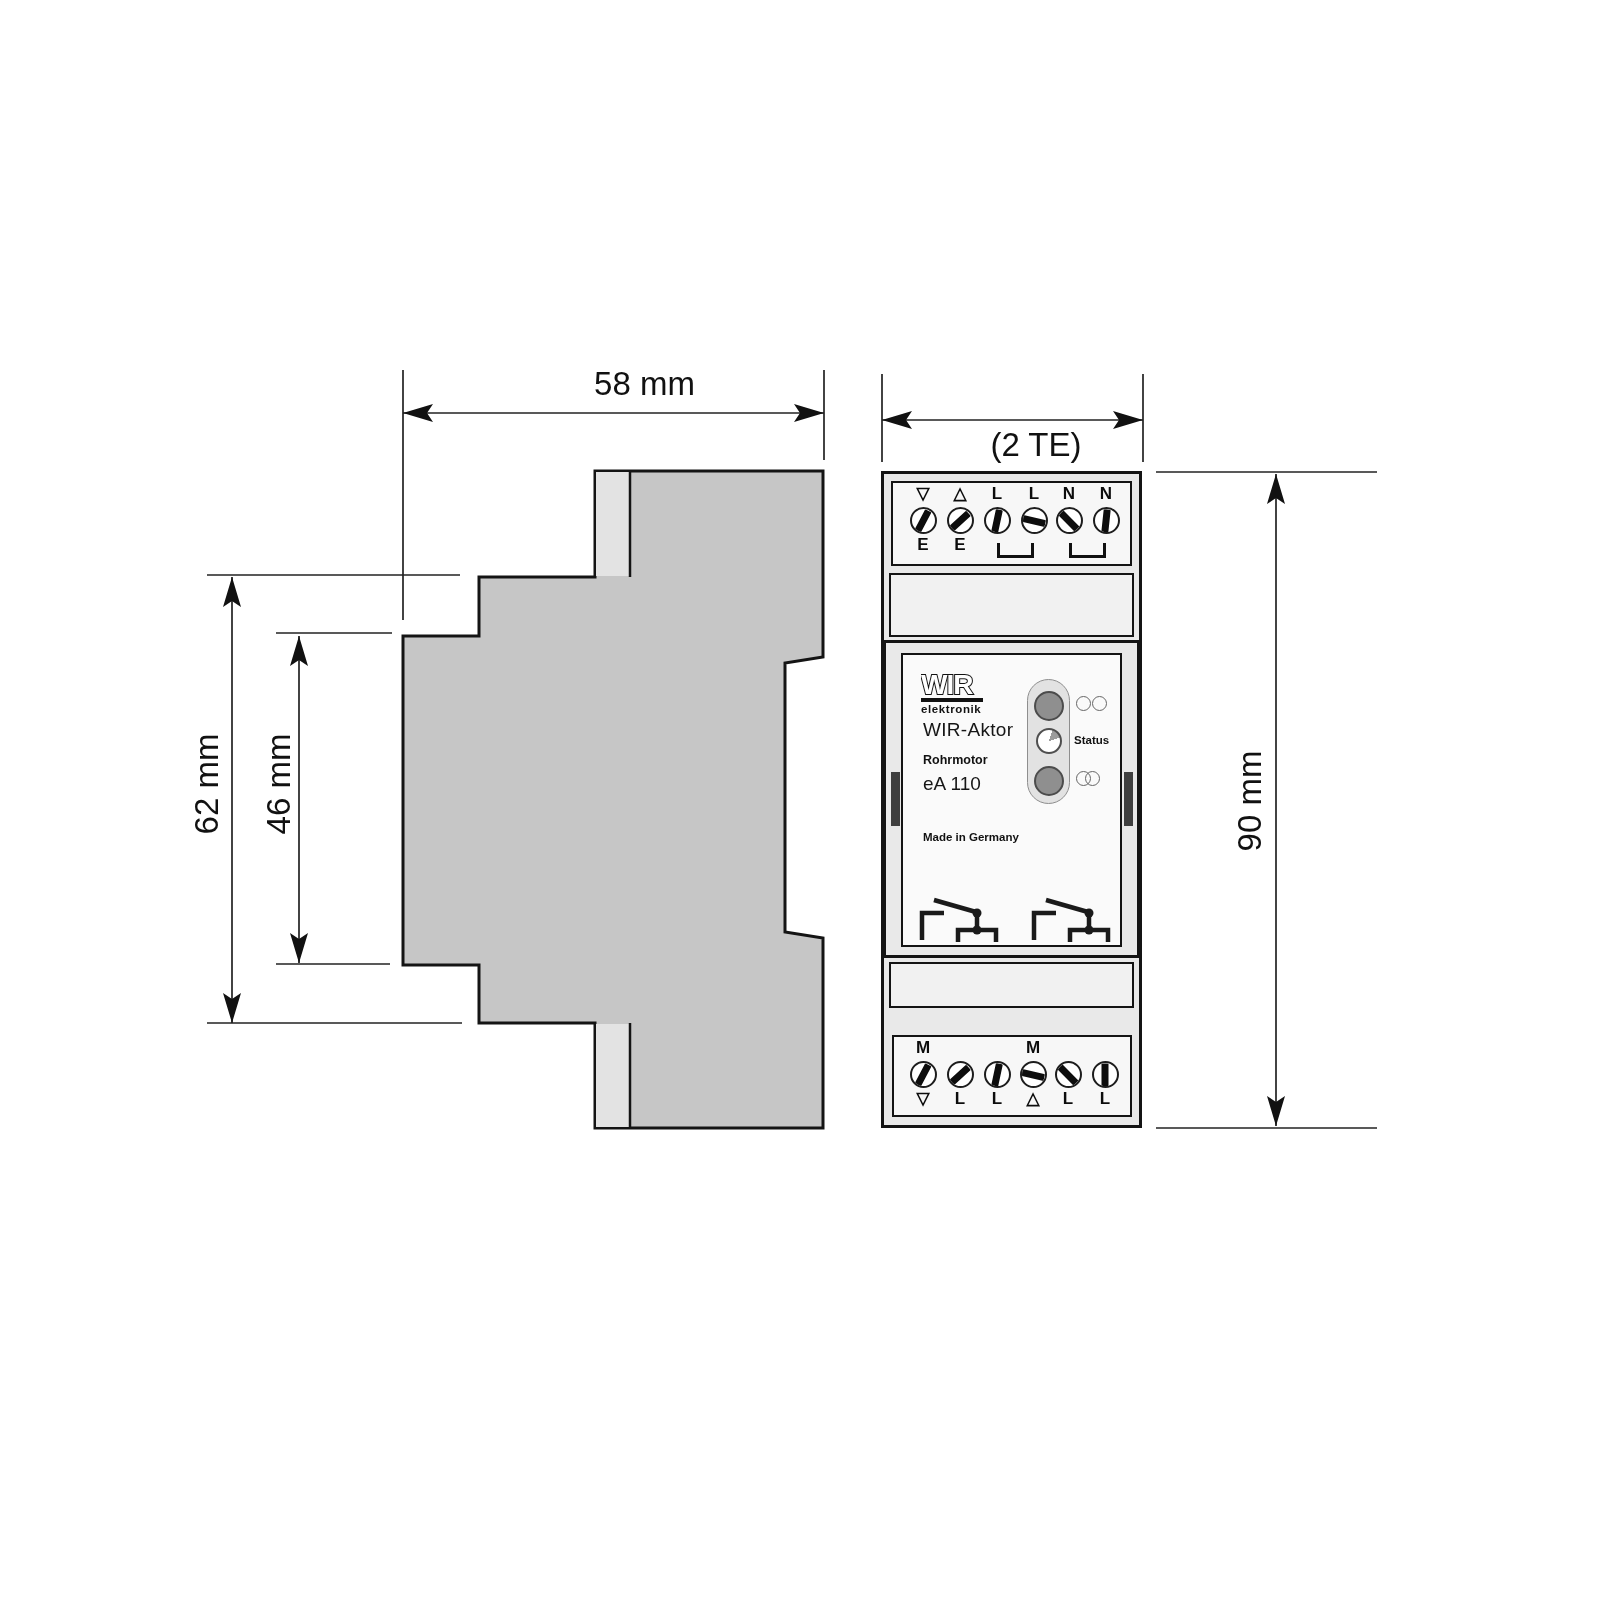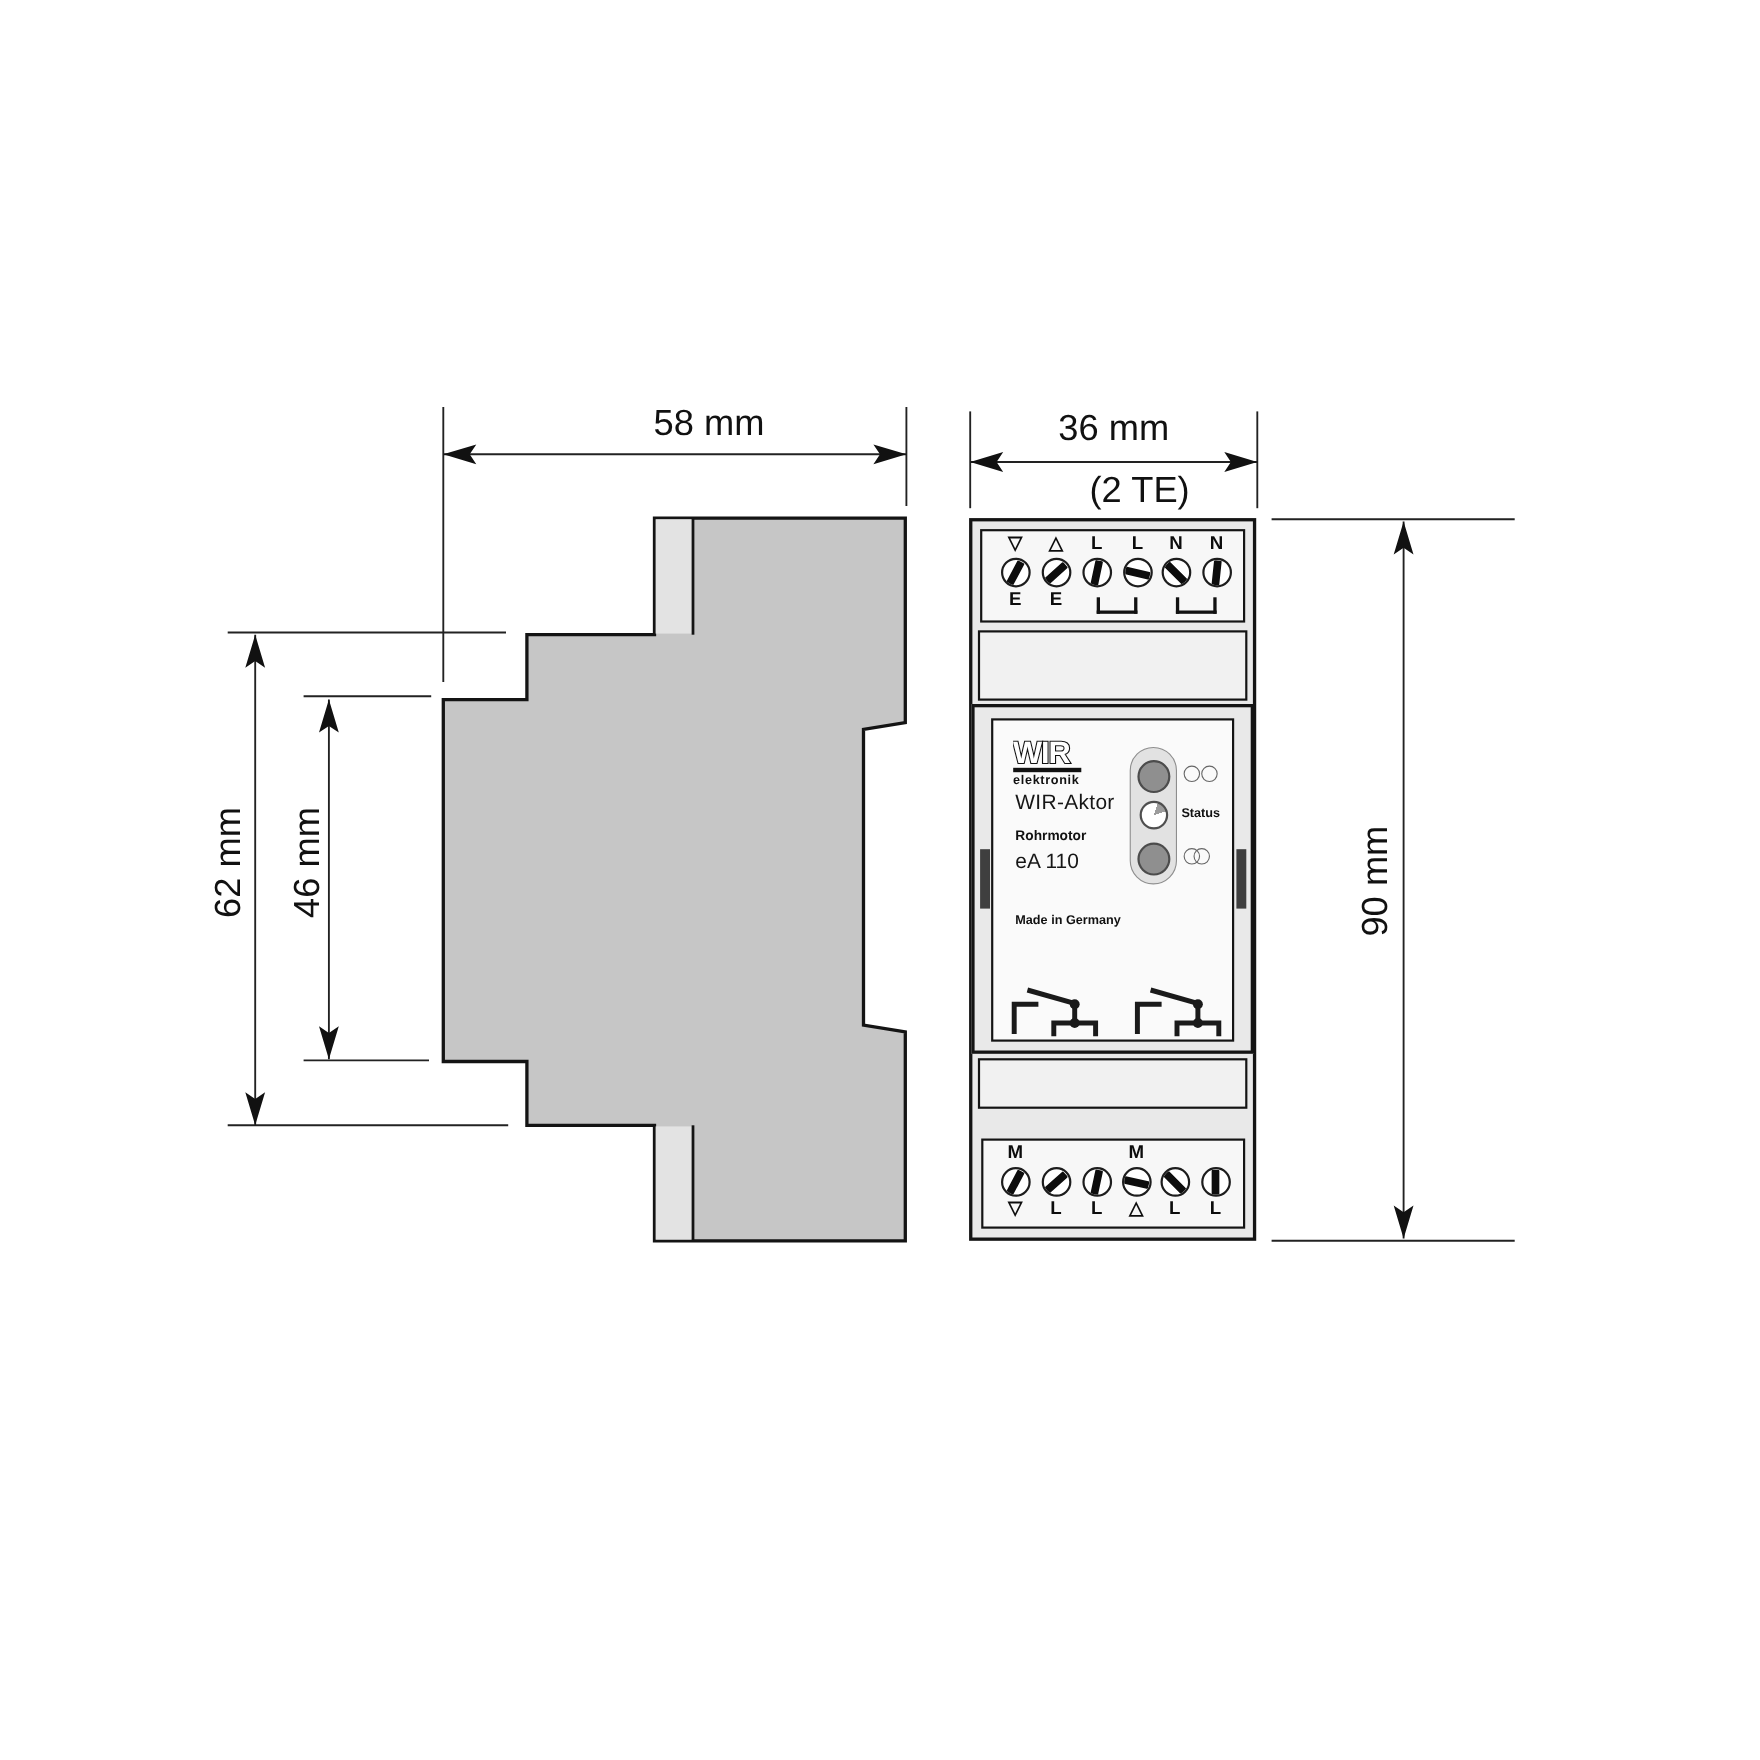--- a/index.html
+++ b/index.html
@@ -92,21 +92,20 @@
       <line x1="1156" y1="1128" x2="1377" y2="1128"></line>
       <line x1="1276" y1="474" x2="1276" y2="1126"></line>
     </g>
     <polygon points="1276,474 1267,504 1276,498 1285,504" fill="#111"></polygon>
     <polygon points="1276,1126 1267,1096 1276,1102 1285,1096" fill="#111"></polygon>
   </svg>
 
   <div class="dimlab" style="left:403px;top:363px;width:483px;">58 mm</div>
   <div class="dimlab rot" style="left:137px;top:763px;width:140px;">62 mm</div>
   <div class="dimlab rot" style="left:209px;top:763px;width:140px;">46 mm</div>
-  <div class="dimlab" style="left:882px;top:368px;width:261px;">36 mm</div>
   <div class="dimlab" style="left:882px;top:424px;width:308px;">(2 TE)</div>
   <div class="dimlab rot" style="left:1180px;top:780px;width:140px;">90 mm</div>
 
   <div>
 
     <div class="sec" style="left:881px;top:471px;width:261px;height:657px;"></div>
 
     <div class="whiteblock" style="left:891px;top:481px;width:241px;height:85px;">
       <div class="bracket" style="left:104px;top:60px;width:37px;height:15px;"></div>
       <div class="bracket" style="left:176px;top:60px;width:37px;height:15px;"></div>

